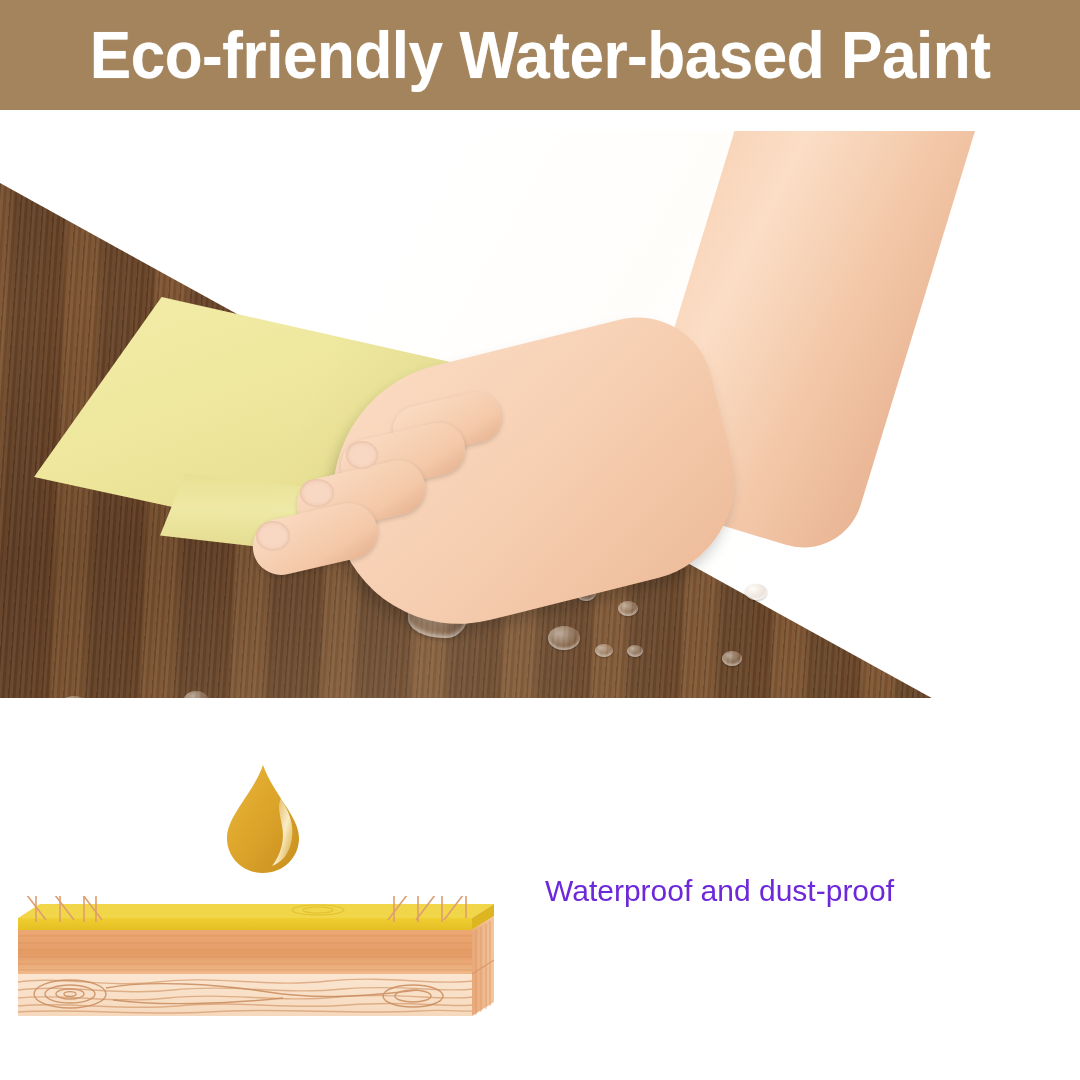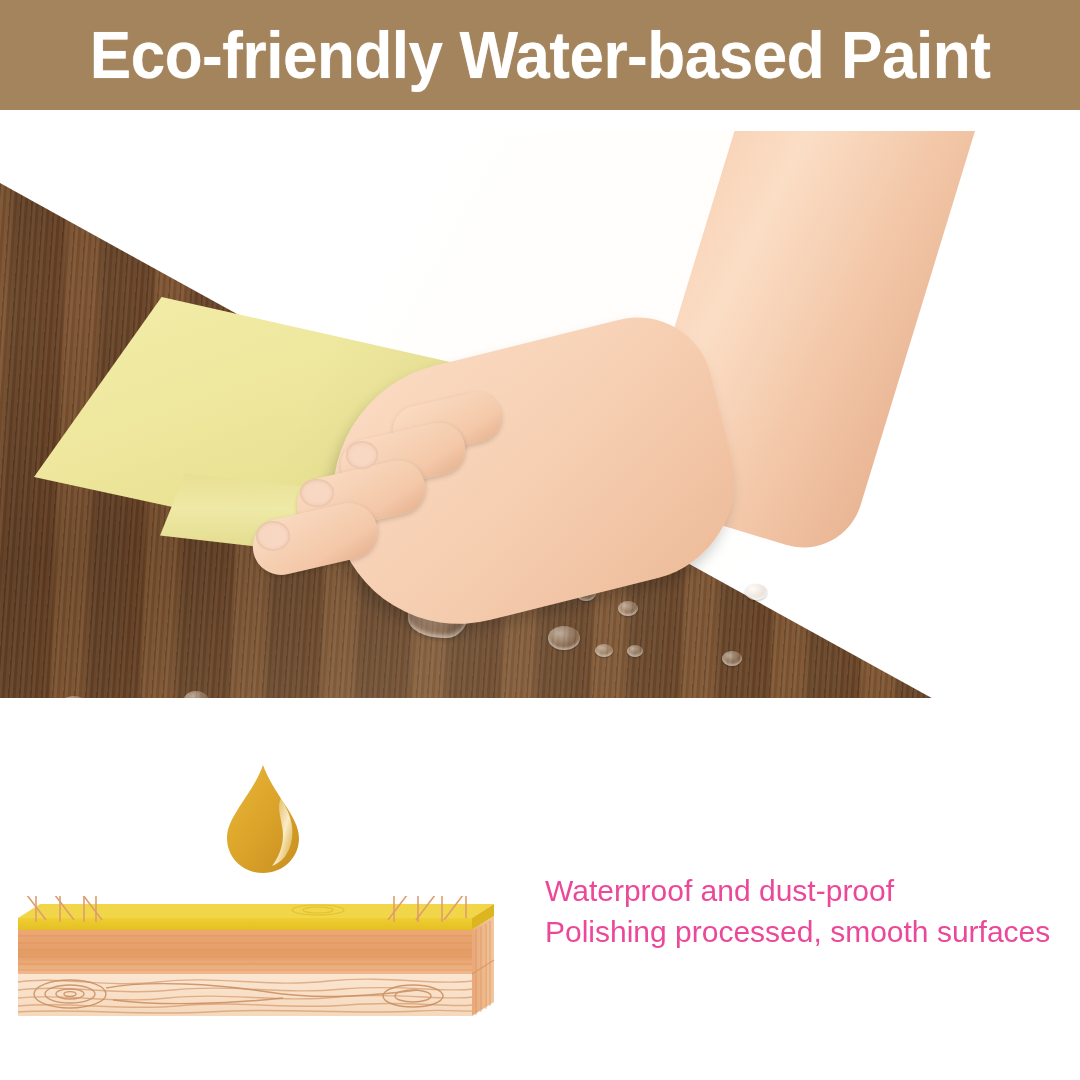--- a/index.html
+++ b/index.html
@@ -131,21 +131,21 @@
     position:absolute; left:18px; top:140px; width:500px; height:122px;
   }
 
   
   .features{
     position:absolute; left:545px; top:870px; width:520px;
   }
   .feature-line{
     font-size:30px;
     line-height:41px;
-    color:#ec4899;
+    color:#6d28d9;
     white-space:nowrap;
     font-family:"Liberation Sans", sans-serif;
   }
 </style>
 </head>
 <body>
 
 <div class="page">
 
   <div class="banner">
@@ -311,16 +311,15 @@
         <path d="M430 -18 L416 -16"></path>
           <path d="M430 -18 L428 -4"></path>
         <path d="M458 -18 L444 -16"></path>
           <path d="M458 -18 L456 -4"></path>
       </g>
     </svg>
   </div>
 
   <div class="features">
     <div class="feature-line">Waterproof and dust-proof</div>
-    <div class="feature-line">Polishing processed, smooth surfaces</div>
   </div>
 
 </div>
 
 </body></html>

